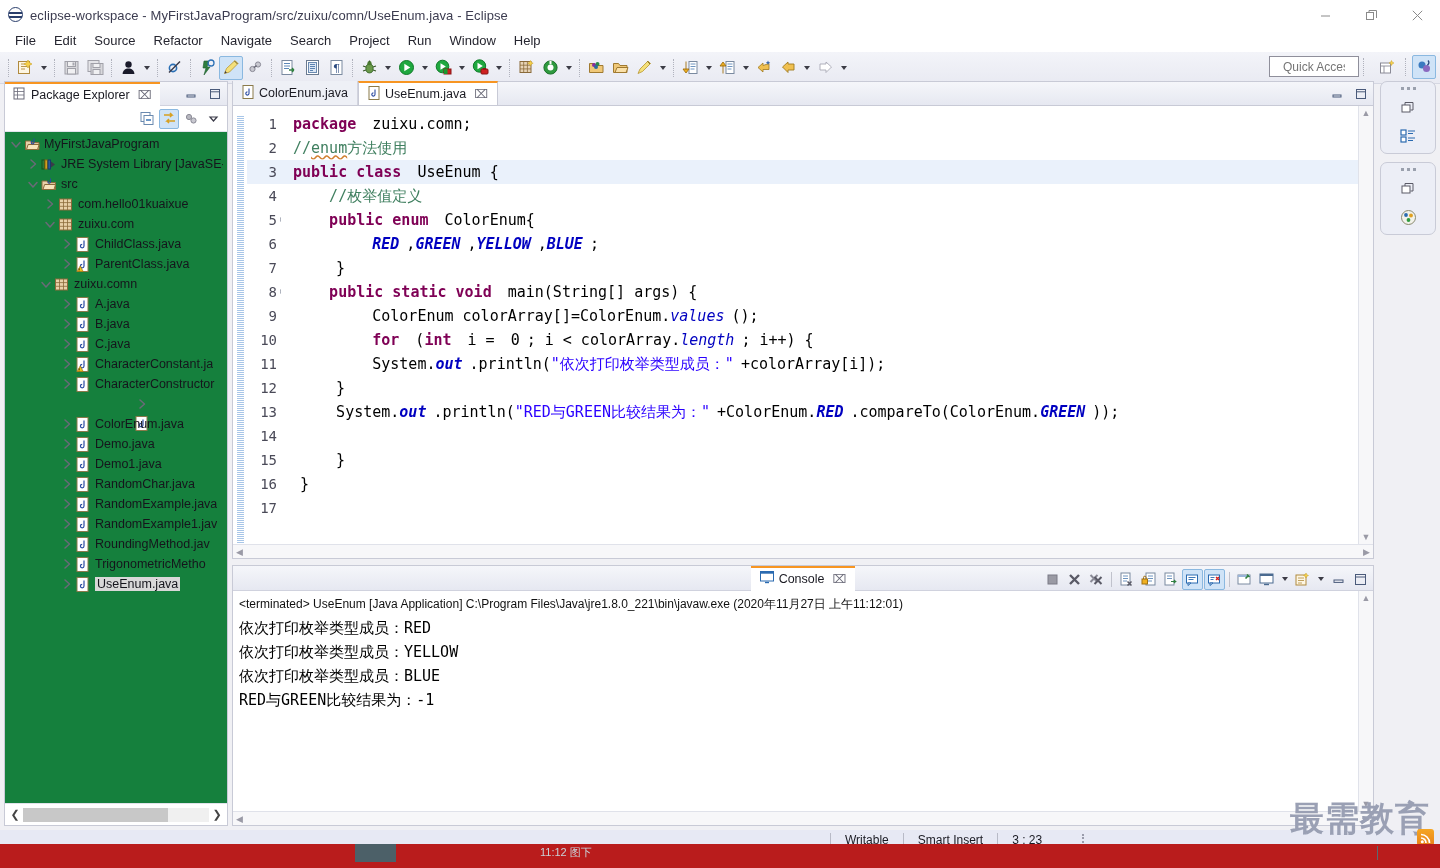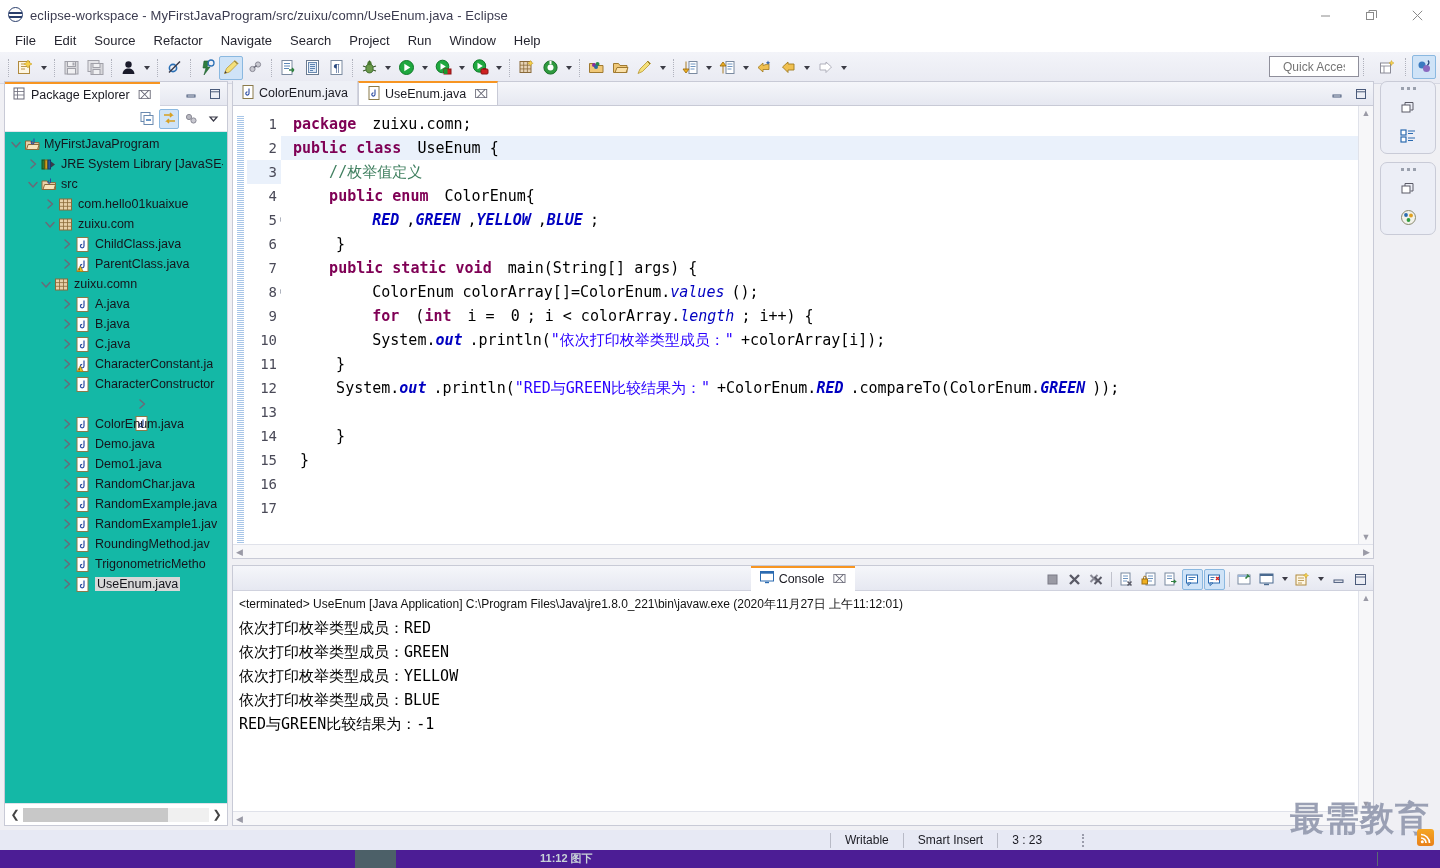--- a/index.html
+++ b/index.html
@@ -93,21 +93,21 @@
   .view-min-max { position: absolute; right: 4px; display: flex; gap: 8px; align-items: center; }
   .mm-btn { width: 16px; height: 16px; display:flex; align-items:center; justify-content:center; color:#4a5a7a;}
   .view-toolrow {
     height: 26px; background: #fff; display: flex; align-items: center;
     justify-content: flex-end; padding-right: 4px; gap: 2px;
     border-bottom: 1px solid #e2e4ec;
   }
   .vt-btn { width: 20px; height: 20px; display:flex; align-items:center; justify-content:center; border-radius:2px;}
   .vt-btn.sel { background:#cfe3f7; border:1px solid #8ab8e0; }
   .tree {
-    flex: 1; overflow: hidden; background: #14b8a6; padding-top: 2px;
+    flex: 1; overflow: hidden; background: #15803d; padding-top: 2px;
     font-size: 12.5px; color: #15151c;
   }
   .trow {
     height: 20px; display: flex; align-items: center; white-space: nowrap;
     padding-right: 4px;
   }
   .trow.sel .tlabel { background: #d8d8d8; padding: 0 2px; }
   .twist { width: 14px; height: 20px; display:flex; align-items:center; justify-content:center; flex: none;}
   .twist svg { display:block; }
   .ticon { width: 18px; height: 18px; flex: none; display:flex; align-items:center; justify-content:center;}
@@ -241,21 +241,21 @@
     font-size: 34px; color:#9aa0b4; letter-spacing: 1px;
   }
   .wm-badge {
     position:absolute; right:6px; bottom:22px; width:17px; height:17px;
     background: linear-gradient(to bottom,#f5a623,#e8801a); border-radius:3px;
     display:flex; align-items:center; justify-content:center;
   }
 
   
   .taskbar {
-    position:absolute; left:0; right:0; bottom:0; height:18px; background:#4c1d95;font-weight:bold;
+    position:absolute; left:0; right:0; bottom:0; height:24px; background:#b91c1c;
   }
   .taskbar .tb-hl { position:absolute; left:355px; top:0; width:41px; height:18px; background:#4c6068; }
   .taskbar .tb-text {
     position:absolute; left:540px; top:1px; color:#c8d2d8; font-size:11px;
   }
   .taskbar .tb-div { position:absolute; right:62px; top:2px; width:1px; height:14px; background:#5a6a72; }
 </style>
 </head>
 <body>
 
@@ -986,20 +986,21 @@
             <div class="gnum">11</div>
             <div class="gnum">12</div>
             <div class="gnum">13</div>
             <div class="gnum">14</div>
             <div class="gnum">15</div>
             <div class="gnum">16</div>
             <div class="gnum">17</div>
           </div>
         <div class="ed-code">
             <div class="cline"><span class="kw">package</span><span class="plain"> zuixu.comn;</span></div>
+            <div class="cline"><span class="cm">//</span><span class="cm wavy">enum</span><span class="cm">方法使用</span></div>
             <div class="cline hl"><span class="kw">public class </span><span class="plain">UseEnum {</span></div>
             <div class="cline"><span class="cm">    //枚举值定义</span></div>
             <div class="cline"><span class="kw">    public enum </span><span class="plain">ColorEnum{</span></div>
             <div class="cline"><span class="plain">        </span><span class="sf">RED</span><span class="plain">,</span><span class="sf">GREEN</span><span class="plain">,</span><span class="sf">YELLOW</span><span class="plain">,</span><span class="sf">BLUE</span><span class="plain">;</span></div>
             <div class="cline"><span class="plain">    }</span></div>
             <div class="cline"><span class="kw">    public static void </span><span class="plain">main(String[] args) {</span></div>
             <div class="cline"><span class="plain">        ColorEnum colorArray[]=ColorEnum.</span><span class="fld">values</span><span class="plain">();</span></div>
             <div class="cline"><span class="plain">        </span><span class="kw">for</span><span class="plain"> (</span><span class="kw">int</span><span class="plain"> i = </span><span class="plain">0</span><span class="plain">; i &lt; colorArray.</span><span class="fld">length</span><span class="plain">; i++) {</span></div>
             <div class="cline"><span class="plain">        System.</span><span class="sf">out</span><span class="plain">.println(</span><span class="str">"依次打印枚举类型成员："</span><span class="plain">+colorArray[i]);</span></div>
             <div class="cline"><span class="plain">    }</span></div>
@@ -1125,21 +1126,20 @@
               </svg>
           </div>
         </div>
       </div>
 
       <div class="cons-body">
         <div class="cons-text">
           <div class="cons-head">&lt;terminated&gt; UseEnum [Java Application] C:\Program Files\Java\jre1.8.0_221\bin\javaw.exe (2020年11月27日 上午11:12:01)</div>
           <div id="console-lines">
               <div class="cons-line">依次打印枚举类型成员：RED</div>
-              <div class="cons-line">依次打印枚举类型成员：GREEN</div>
               <div class="cons-line">依次打印枚举类型成员：YELLOW</div>
               <div class="cons-line">依次打印枚举类型成员：BLUE</div>
               <div class="cons-line">RED与GREEN比较结果为：-1</div>
             </div>
         </div>
         <div class="cons-vscroll">
           <span class="sc-arrow">▲</span>
           <span class="sc-arrow">▼</span>
         </div>
       </div>

